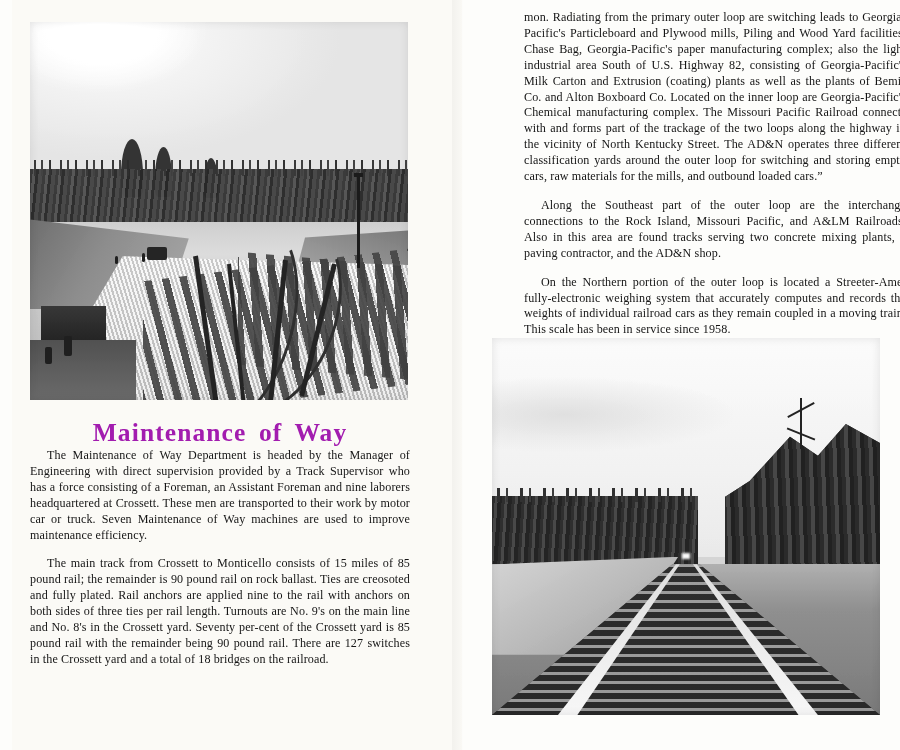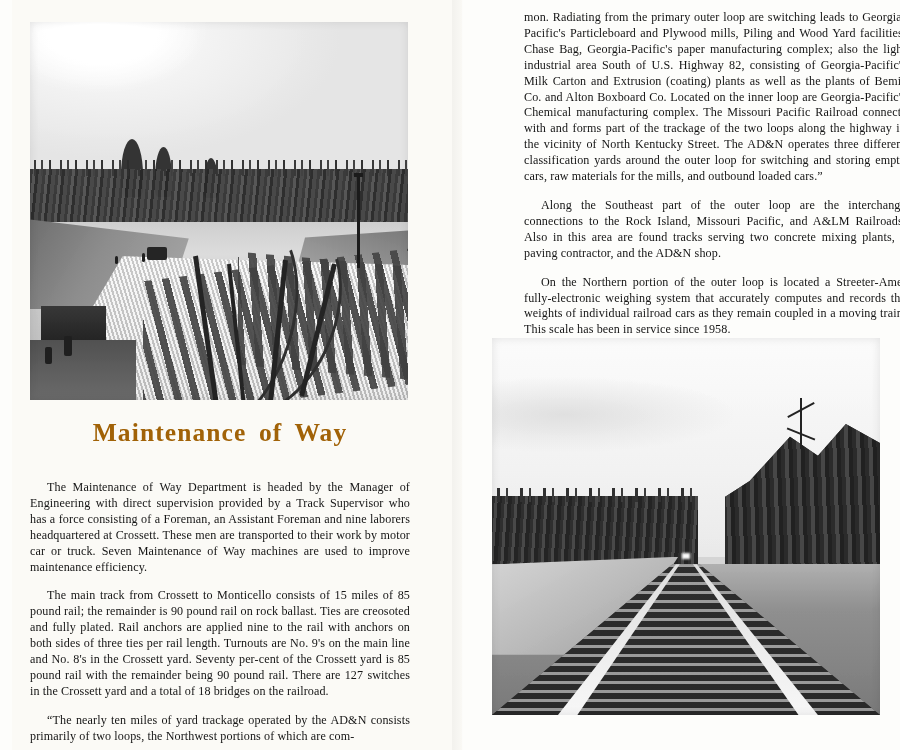--- a/index.html
+++ b/index.html
@@ -59,25 +59,25 @@
   }
   .para.no-indent { text-indent: 0; }
   .para.tight { margin-bottom: 0; }
 
   
   .heading {
     font-family: "Liberation Serif", "DejaVu Serif", serif;
     font-weight: bold;
     font-size: 25.5px;
     line-height: 30px;
-    color: #a16207;
+    color: #a21caf;
     text-align: center;
     letter-spacing: 1.1px;
     word-spacing: 5px;
-    margin: 14px 0 32px 0;
+    margin: 14px 0 0 0;
   }
 
   
   .photo {
     position: absolute;
     overflow: hidden;
     background: #cfcfcb;
     filter: grayscale(100%) contrast(108%);
   }
 
@@ -341,21 +341,20 @@
     <div class="p2-rail-l"></div>
     <div class="p2-rail-r"></div>
     <div class="p2-vanish"></div>
     <div class="photo-edge"></div>
   </div>
 
   <div class="col-left" style="top: 404px;">
     <h1 class="heading">Maintenance of Way</h1>
     <p class="para">The Maintenance of Way Department is headed by the Manager of Engineering with direct supervision provided by a Track Supervisor who has a force consisting of a Foreman, an Assistant Foreman and nine laborers headquartered at Crossett. These men are transported to their work by motor car or truck. Seven Maintenance of Way machines are used to improve maintenance efficiency.</p>
     <p class="para">The main track from Crossett to Monticello consists of 15 miles of 85 pound rail; the remainder is 90 pound rail on rock ballast. Ties are creosoted and fully plated. Rail anchors are applied nine to the rail with anchors on both sides of three ties per rail length. Turnouts are No. 9's on the main line and No. 8's in the Crossett yard. Seventy per-cent of the Crossett yard is 85 pound rail with the remainder being 90 pound rail. There are 127 switches in the Crossett yard and a total of 18 bridges on the railroad.</p>
-    <p class="para tight">“The nearly ten miles of yard trackage operated by the AD&amp;N consists primarily of two loops, the Northwest portions of which are com-</p>
   </div>
 
   <div class="col-right">
     <p class="para no-indent">mon. Radiating from the primary outer loop are switching leads to Georgia-Pacific's Particleboard and Plywood mills, Piling and Wood Yard facilities, Chase Bag, Georgia-Pacific's paper manufacturing complex; also the light industrial area South of U.S. Highway 82, consisting of Georgia-Pacific's Milk Carton and Extrusion (coating) plants as well as the plants of Bemis Co. and Alton Boxboard Co. Located on the inner loop are Georgia-Pacific's Chemical manufacturing complex. The Missouri Pacific Railroad connects with and forms part of the trackage of the two loops along the highway in the vicinity of North Kentucky Street. The AD&amp;N operates three different classification yards around the outer loop for switching and storing empty cars, raw materials for the mills, and outbound loaded cars.”</p>
     <p class="para">Along the Southeast part of the outer loop are the interchange connections to the Rock Island, Missouri Pacific, and A&amp;LM Railroads. Also in this area are found tracks serving two concrete mixing plants, a paving contractor, and the AD&amp;N shop.</p>
     <p class="para tight">On the Northern portion of the outer loop is located a Streeter-Amet fully-electronic weighing system that accurately computes and records the weights of individual railroad cars as they remain coupled in a moving train. This scale has been in service since 1958.</p>
   </div>
 
 </div>
 

